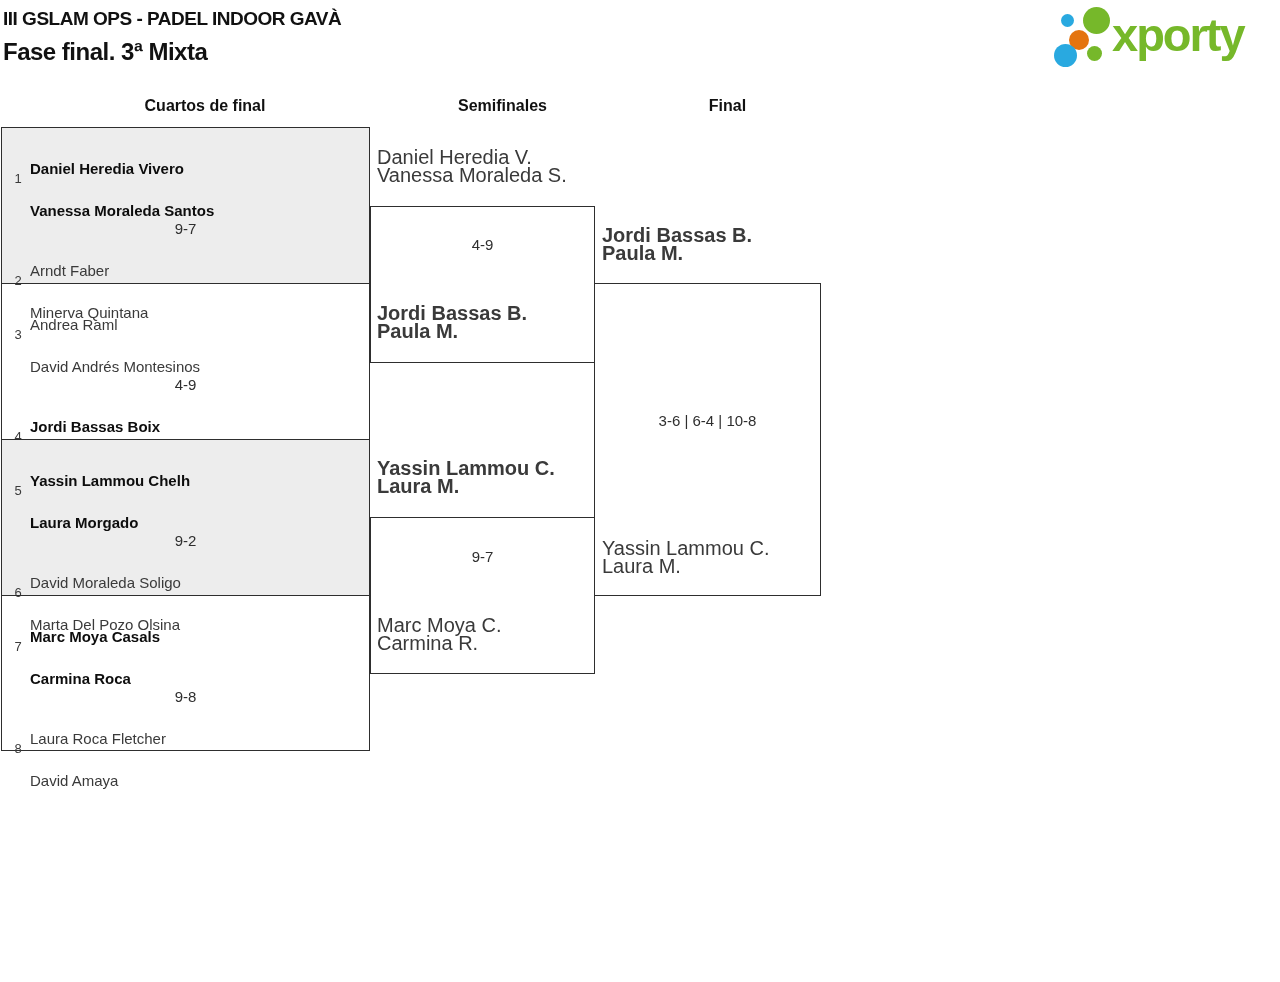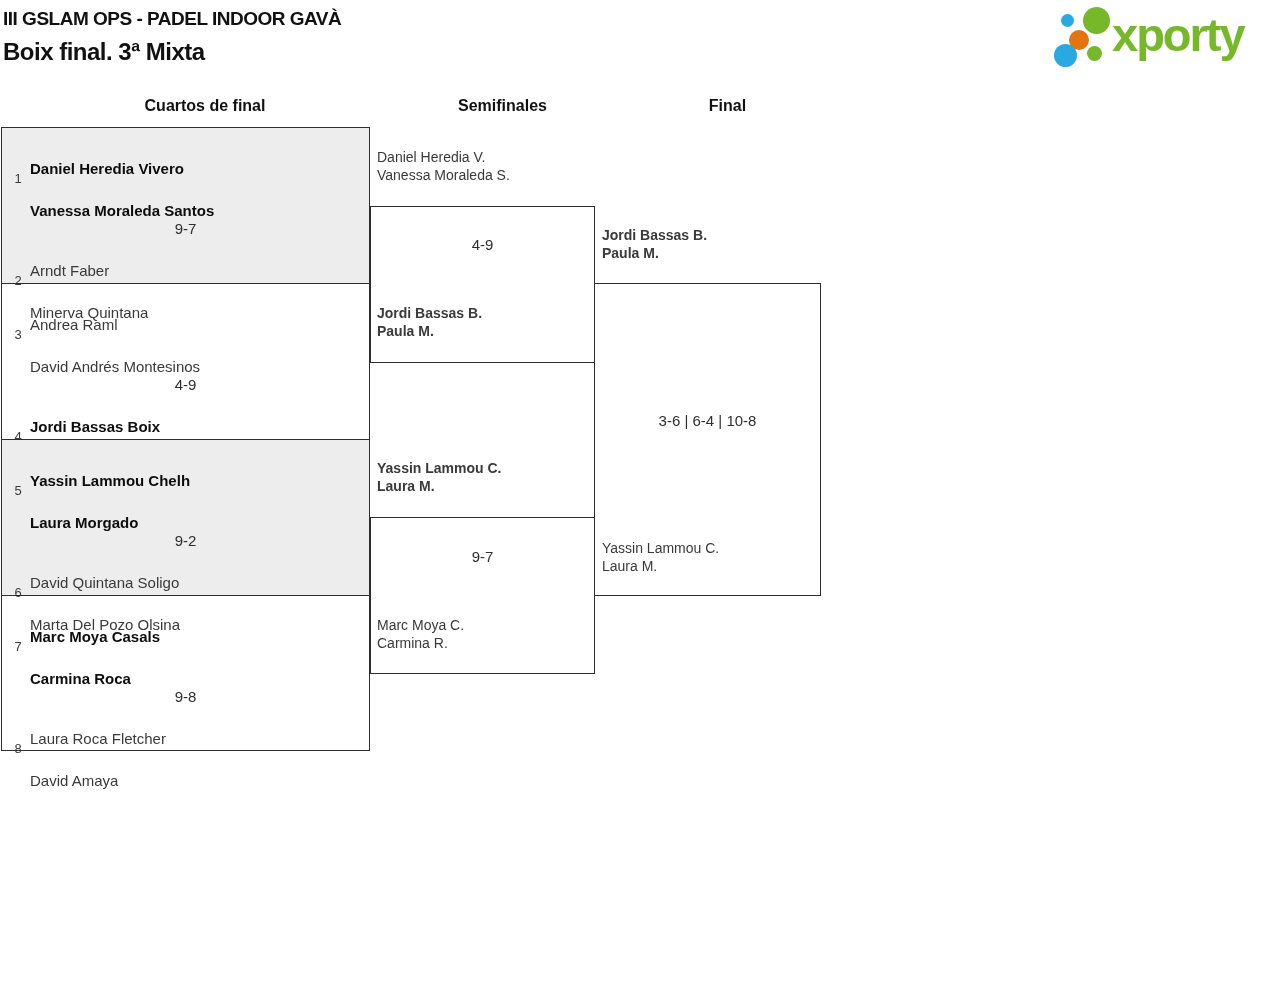--- a/index.html
+++ b/index.html
@@ -58,40 +58,40 @@
   .qf-score { text-align: center; font-size: 15px; color: #2e2e2e; line-height: 18px; }
   
   .rect {
     position: absolute; border: 1px solid #2e2e2e;
     box-sizing: border-box; background: transparent;
   }
   #sf1-rect   { left: 370px; top: 206px; width: 225px; height: 157px; }
   #sf2-rect   { left: 370px; top: 517px; width: 225px; height: 157px; }
   #final-rect { left: 594px; top: 283px; width: 227px; height: 313px; }
   
-  .pair { position: absolute; font-size: 14px; line-height: 18px; color: #3a3a3a; }
+  .pair { position: absolute; font-size: 20px; line-height: 18px; color: #3a3a3a; }
   .pair div { white-space: nowrap; }
   .score-label { position: absolute; font-size: 15px; color: #2e2e2e; text-align: center; line-height: 18px; }
   #sf1-a { left: 377px; top: 148px; }
   #sf1-s { left: 370px; top: 236px; width: 225px; }
   #sf1-b { left: 377px; top: 304px; }
   #sf2-a { left: 377px; top: 459px; }
   #sf2-s { left: 370px; top: 548px; width: 225px; }
   #sf2-b { left: 377px; top: 616px; }
   #fin-a { left: 602px; top: 226px; }
   #fin-s { left: 594px; top: 412px; width: 227px; }
   #fin-b { left: 602px; top: 539px; }
 </style>
 </head>
 <body>
 
 <div id="app">
 
   <div class="title">III GSLAM OPS - PADEL INDOOR GAVÀ</div>
-  <div class="subtitle">Boix final. 3ª Mixta</div>
+  <div class="subtitle">Fase final. 3ª Mixta</div>
 
   <div class="logo">
     <span class="dot" style="left:13px;top:14px;width:13px;height:13px;background:#29a9e0;"></span>
     <span class="dot" style="left:35px;top:7px;width:27px;height:27px;background:#76b82a;"></span>
     <span class="dot" style="left:21px;top:30px;width:20px;height:20px;background:#e4740e;"></span>
     <span class="dot" style="left:6px;top:44px;width:23px;height:23px;background:#29a9e0;"></span>
     <span class="dot" style="left:39px;top:46px;width:15px;height:15px;background:#76b82a;"></span>
     <span class="brand" style="color:#76b82a;">xporty</span>
   </div>
 
@@ -140,21 +140,21 @@
       <span class="seed">5</span>
       <div class="team-lines winner">
         <div>Yassin Lammou Chelh</div>
         <div>Laura Morgado</div>
       </div>
     </div>
     <div class="qf-score">9-2</div>
     <div class="team-row">
       <span class="seed">6</span>
       <div class="team-lines">
-        <div>David Quintana Soligo</div>
+        <div>David Moraleda Soligo</div>
         <div>Marta Del Pozo Olsina</div>
       </div>
     </div>
   </div>
 
   <div class="qf-box" style="top:595px;height:156px;">
     <div class="team-row">
       <span class="seed">7</span>
       <div class="team-lines winner">
         <div>Marc Moya Casals</div>

